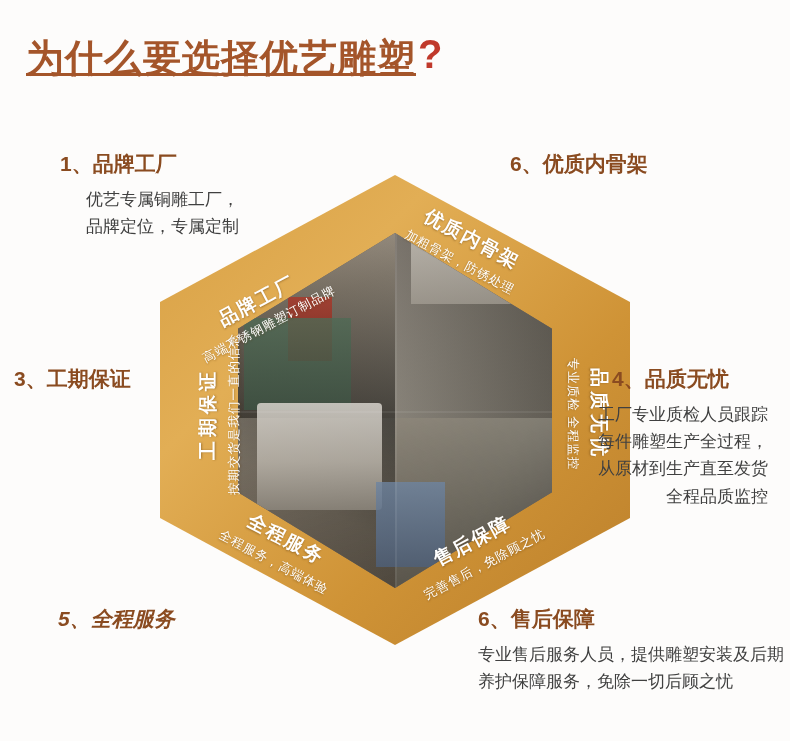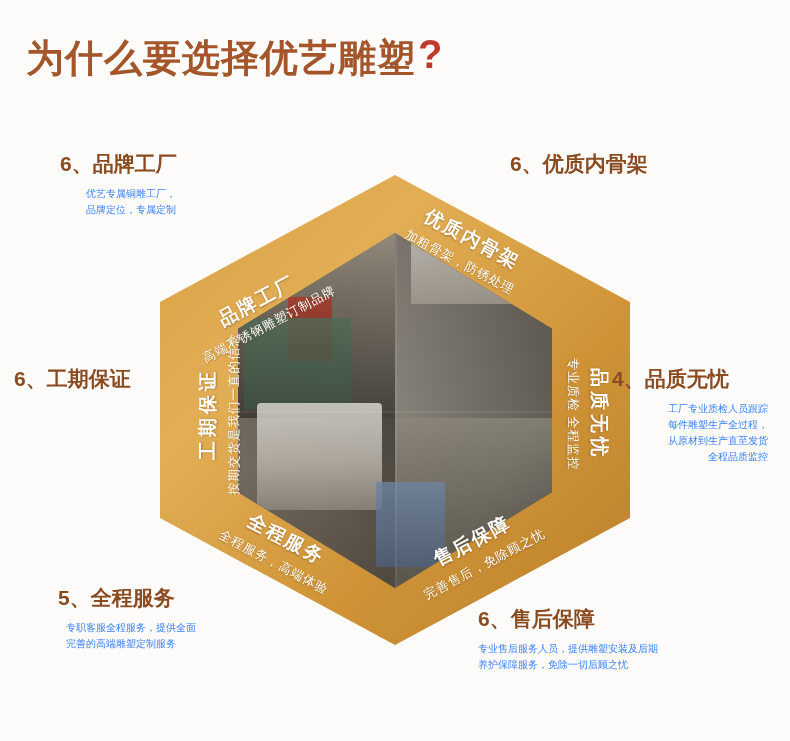--- a/index.html
+++ b/index.html
@@ -30,20 +30,21 @@
     display: flex;
     align-items: center;
   }
   .title-text {
     font-size: 38px;
     font-weight: bold;
     color: #a4552a;
     letter-spacing: 1px;
     line-height: 1;
     font-family: "Liberation Sans", sans-serif;
+    text-decoration: underline;
   }
   .title-mark {
     font-size: 40px;
     font-weight: bold;
     color: #c0392b;
     margin-left: 2px;
     line-height: 1;
     position: relative;
     top: -4px;
   }
@@ -223,32 +224,32 @@
     width: 250px;
   }
   .callout .c-head {
     font-size: 21px;
     font-weight: bold;
     color: #8a4b20;
     margin-bottom: 8px;
     white-space: nowrap;
   }
   .callout .c-body {
-    font-size: 10px;
-    color: #3b82f6;
+    font-size: 17px;
+    color: #404040;
     line-height: 1.6;
   }
   .c-1 { left: 60px; top: 150px; }
   .c-1 .c-body { padding-left: 26px; }
   .c-2 { left: 510px; top: 150px; }
   .c-3 { left: 14px; top: 365px; }
   .c-4 { left: 608px; top: 365px; }
   .c-4 .c-head { margin-left: 4px; }
   .c-4 .c-body { text-align: right; width: 170px; margin-left: -10px;}
-  .c-5 { left: 58px; top: 584px; }
+  .c-5 { left: 58px; top: 605px; font-style: italic; }
   .c-5 .c-body { padding-left: 8px; }
   .c-6 { left: 478px; top: 605px; }
 
   .right-align .c-head { text-align: left; }
 </style>
 </head>
 <body>
 
 <div class="page">
 
@@ -299,40 +300,39 @@
       <div class="rl-sub">全程服务，高端体验</div>
     </div>
 
     <div class="rim-label rim-6">
       <div class="rl-title">售后保障</div>
       <div class="rl-sub">完善售后，免除顾之忧</div>
     </div>
   </div>
 
   <div class="callout c-1">
-    <div class="c-head">6、品牌工厂</div>
+    <div class="c-head">1、品牌工厂</div>
     <div class="c-body">优艺专属铜雕工厂，<br>品牌定位，专属定制</div>
   </div>
 
   <div class="callout c-2">
     <div class="c-head">6、优质内骨架</div>
   </div>
 
   <div class="callout c-3">
-    <div class="c-head">6、工期保证</div>
+    <div class="c-head">3、工期保证</div>
   </div>
 
   <div class="callout c-4 right-align">
     <div class="c-head">4、品质无忧</div>
     <div class="c-body">工厂专业质检人员跟踪<br>每件雕塑生产全过程，<br>从原材到生产直至发货<br>全程品质监控</div>
   </div>
 
   <div class="callout c-5">
     <div class="c-head">5、全程服务</div>
-    <div class="c-body">专职客服全程服务，提供全面<br>完善的高端雕塑定制服务</div>
   </div>
 
   <div class="callout c-6" style="width:320px;">
     <div class="c-head">6、售后保障</div>
     <div class="c-body">专业售后服务人员，提供雕塑安装及后期<br>养护保障服务，免除一切后顾之忧</div>
   </div>
 
 </div>
 
 </body></html>

